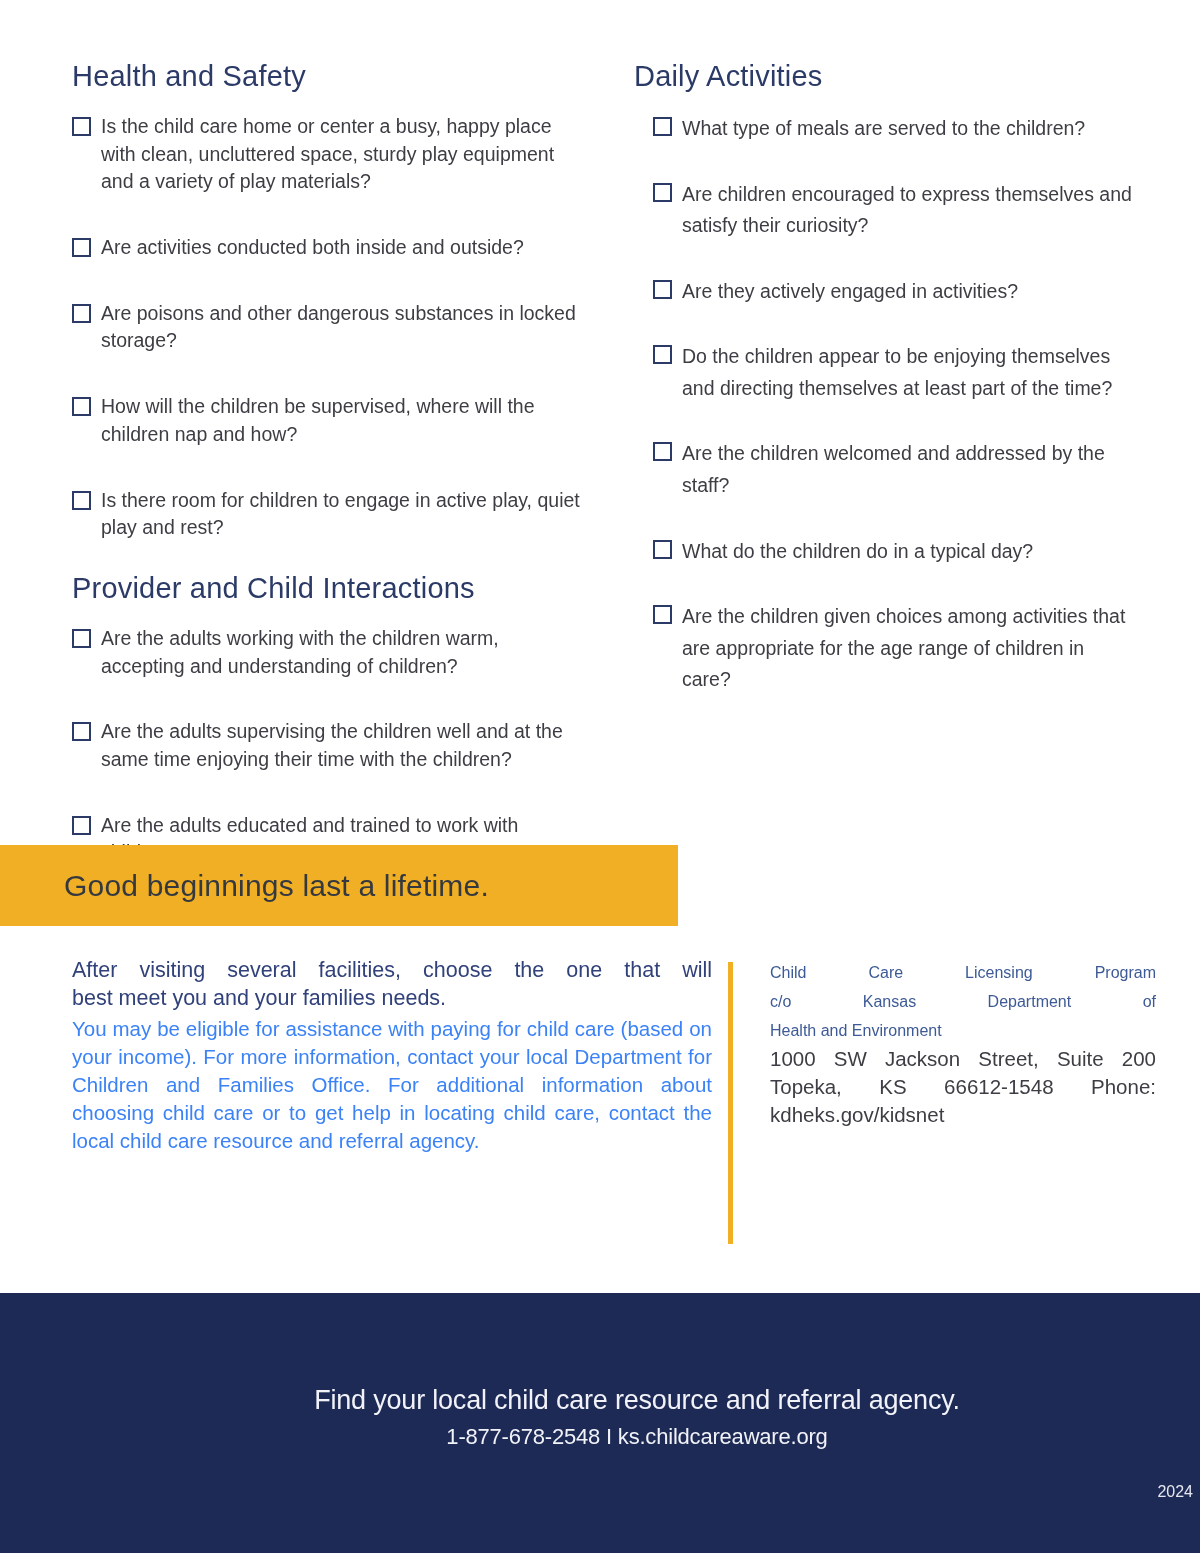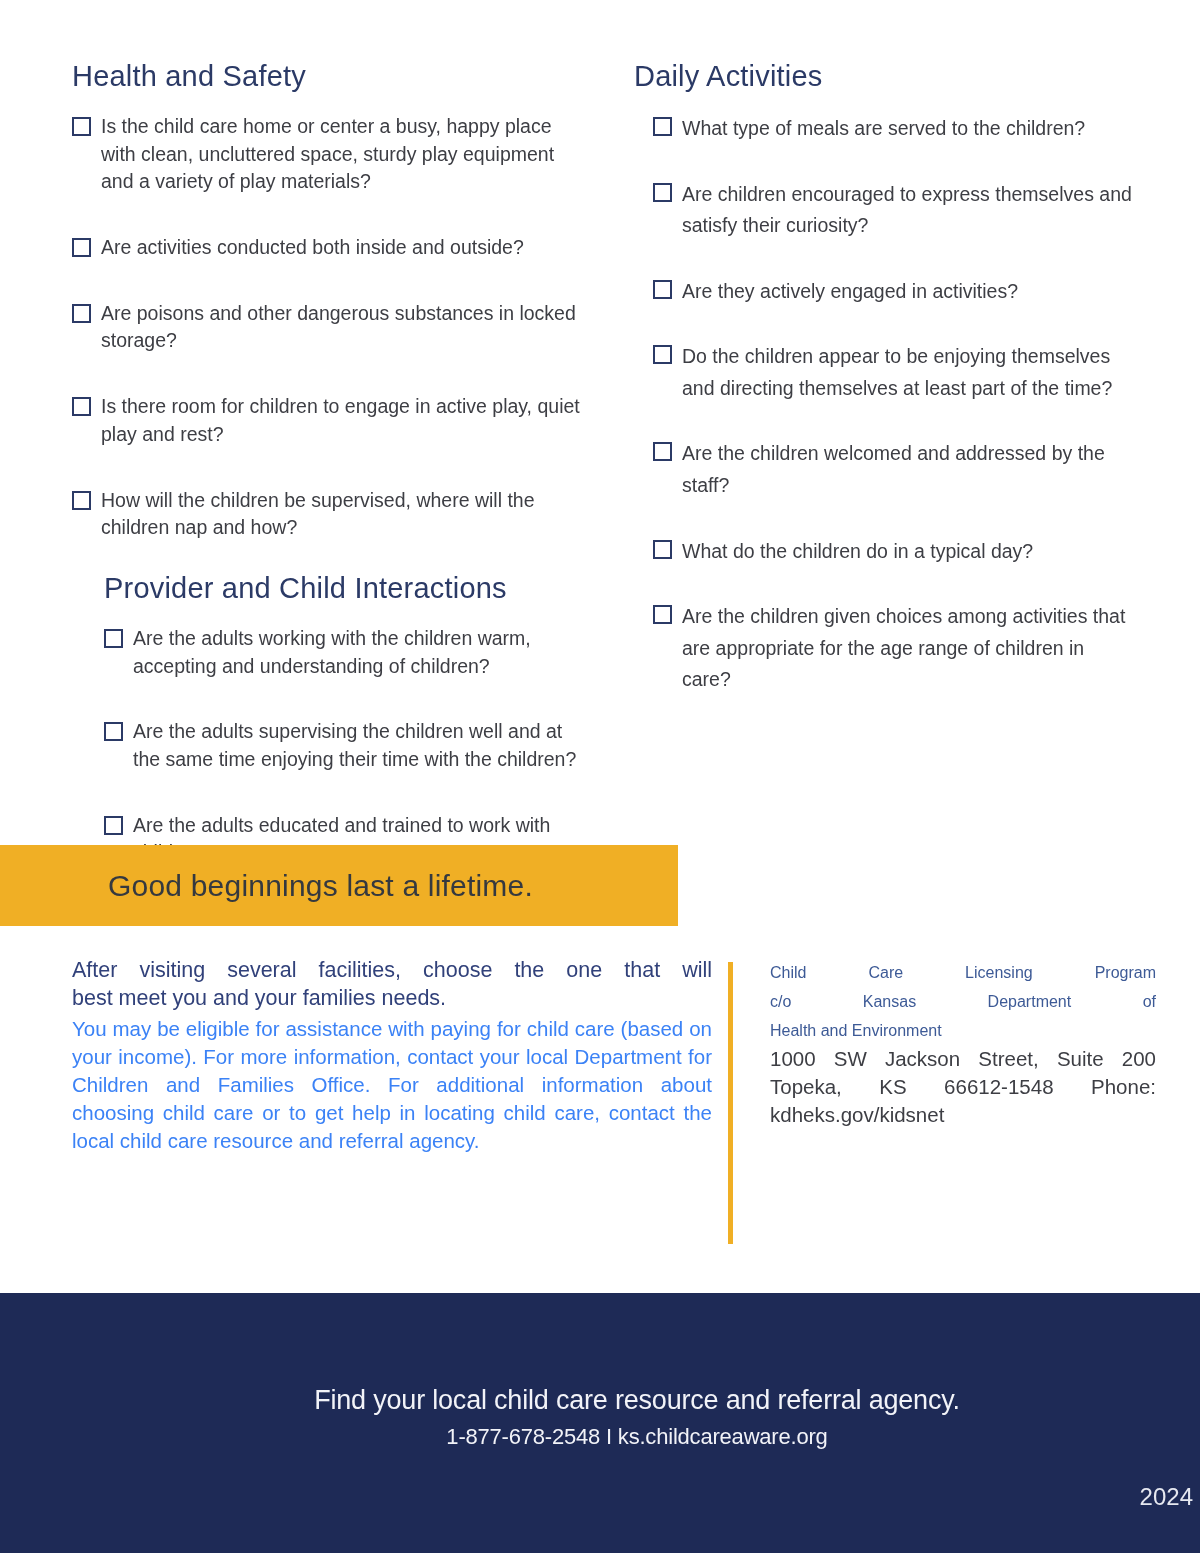--- a/index.html
+++ b/index.html
@@ -17,21 +17,21 @@
   .col-left{left:72px;width:508px;}
   .col-right{left:634px;width:500px;}
 
   h2.section-title{
     margin:0 0 20px 0;
     font-size:29px;
     font-weight:500;
     color:#2b3a66;
     letter-spacing:.2px;
   }
-  .section + .section{margin-top:30px;margin-left:32px;}
+  .section + .section{margin-top:30px;}
 
   .check-item{
     display:flex;
     align-items:flex-start;
     margin-bottom:38px;
     color:#3d3e44;
     font-size:19.5px;
     line-height:1.42;
   }
   .col-right .check-item{line-height:1.62;margin-bottom:34px;padding-left:19px;}
@@ -47,21 +47,21 @@
 
   
   .banner{
     position:absolute;
     left:0;top:845px;
     width:678px;height:81px;
     background:#f0af25;
     display:flex;align-items:center;
   }
   .banner-text{
-    padding-left:108px;
+    padding-left:64px;
     font-size:30px;
     color:#35393f;
     letter-spacing:.2px;
   }
 
   
   .intro-block{
     position:absolute;left:72px;top:956px;width:640px;
   }
   .intro-lines .line{
@@ -118,21 +118,21 @@
   }
   .footer-line2{
     margin-top:8px;
     text-align:center;
     font-size:22px;
     letter-spacing:-0.2px;
   }
   .footer-year{
     position:absolute;
     right:44px;top:190px;
-    font-size:24px;
+    font-size:16px;
     color:#e6e8f0;
   }
 </style>
 </head>
 <body>
 
 <div class="page">
 
   <section class="col col-left">
     <div class="section">
@@ -148,26 +148,26 @@
     <span class="check-text">Are activities conducted both inside and outside?</span>
   </div>
 
   <div class="check-item">
     <span class="checkbox"></span>
     <span class="check-text">Are poisons and other dangerous substances in locked storage?</span>
   </div>
 
   <div class="check-item">
     <span class="checkbox"></span>
+    <span class="check-text">How will the children be supervised, where will the children nap and how?</span>
+  </div>
+
+  <div class="check-item">
+    <span class="checkbox"></span>
     <span class="check-text">Is there room for children to engage in active play, quiet play and rest?</span>
-  </div>
-
-  <div class="check-item">
-    <span class="checkbox"></span>
-    <span class="check-text">How will the children be supervised, where will the children nap and how?</span>
   </div>
 </div>
     </div>
     <div class="section">
       <h2 class="section-title">Provider and Child Interactions</h2>
       <div class="items">
   <div class="check-item">
     <span class="checkbox"></span>
     <span class="check-text">Are the adults working with the children warm, accepting and understanding of children?</span>
   </div>

